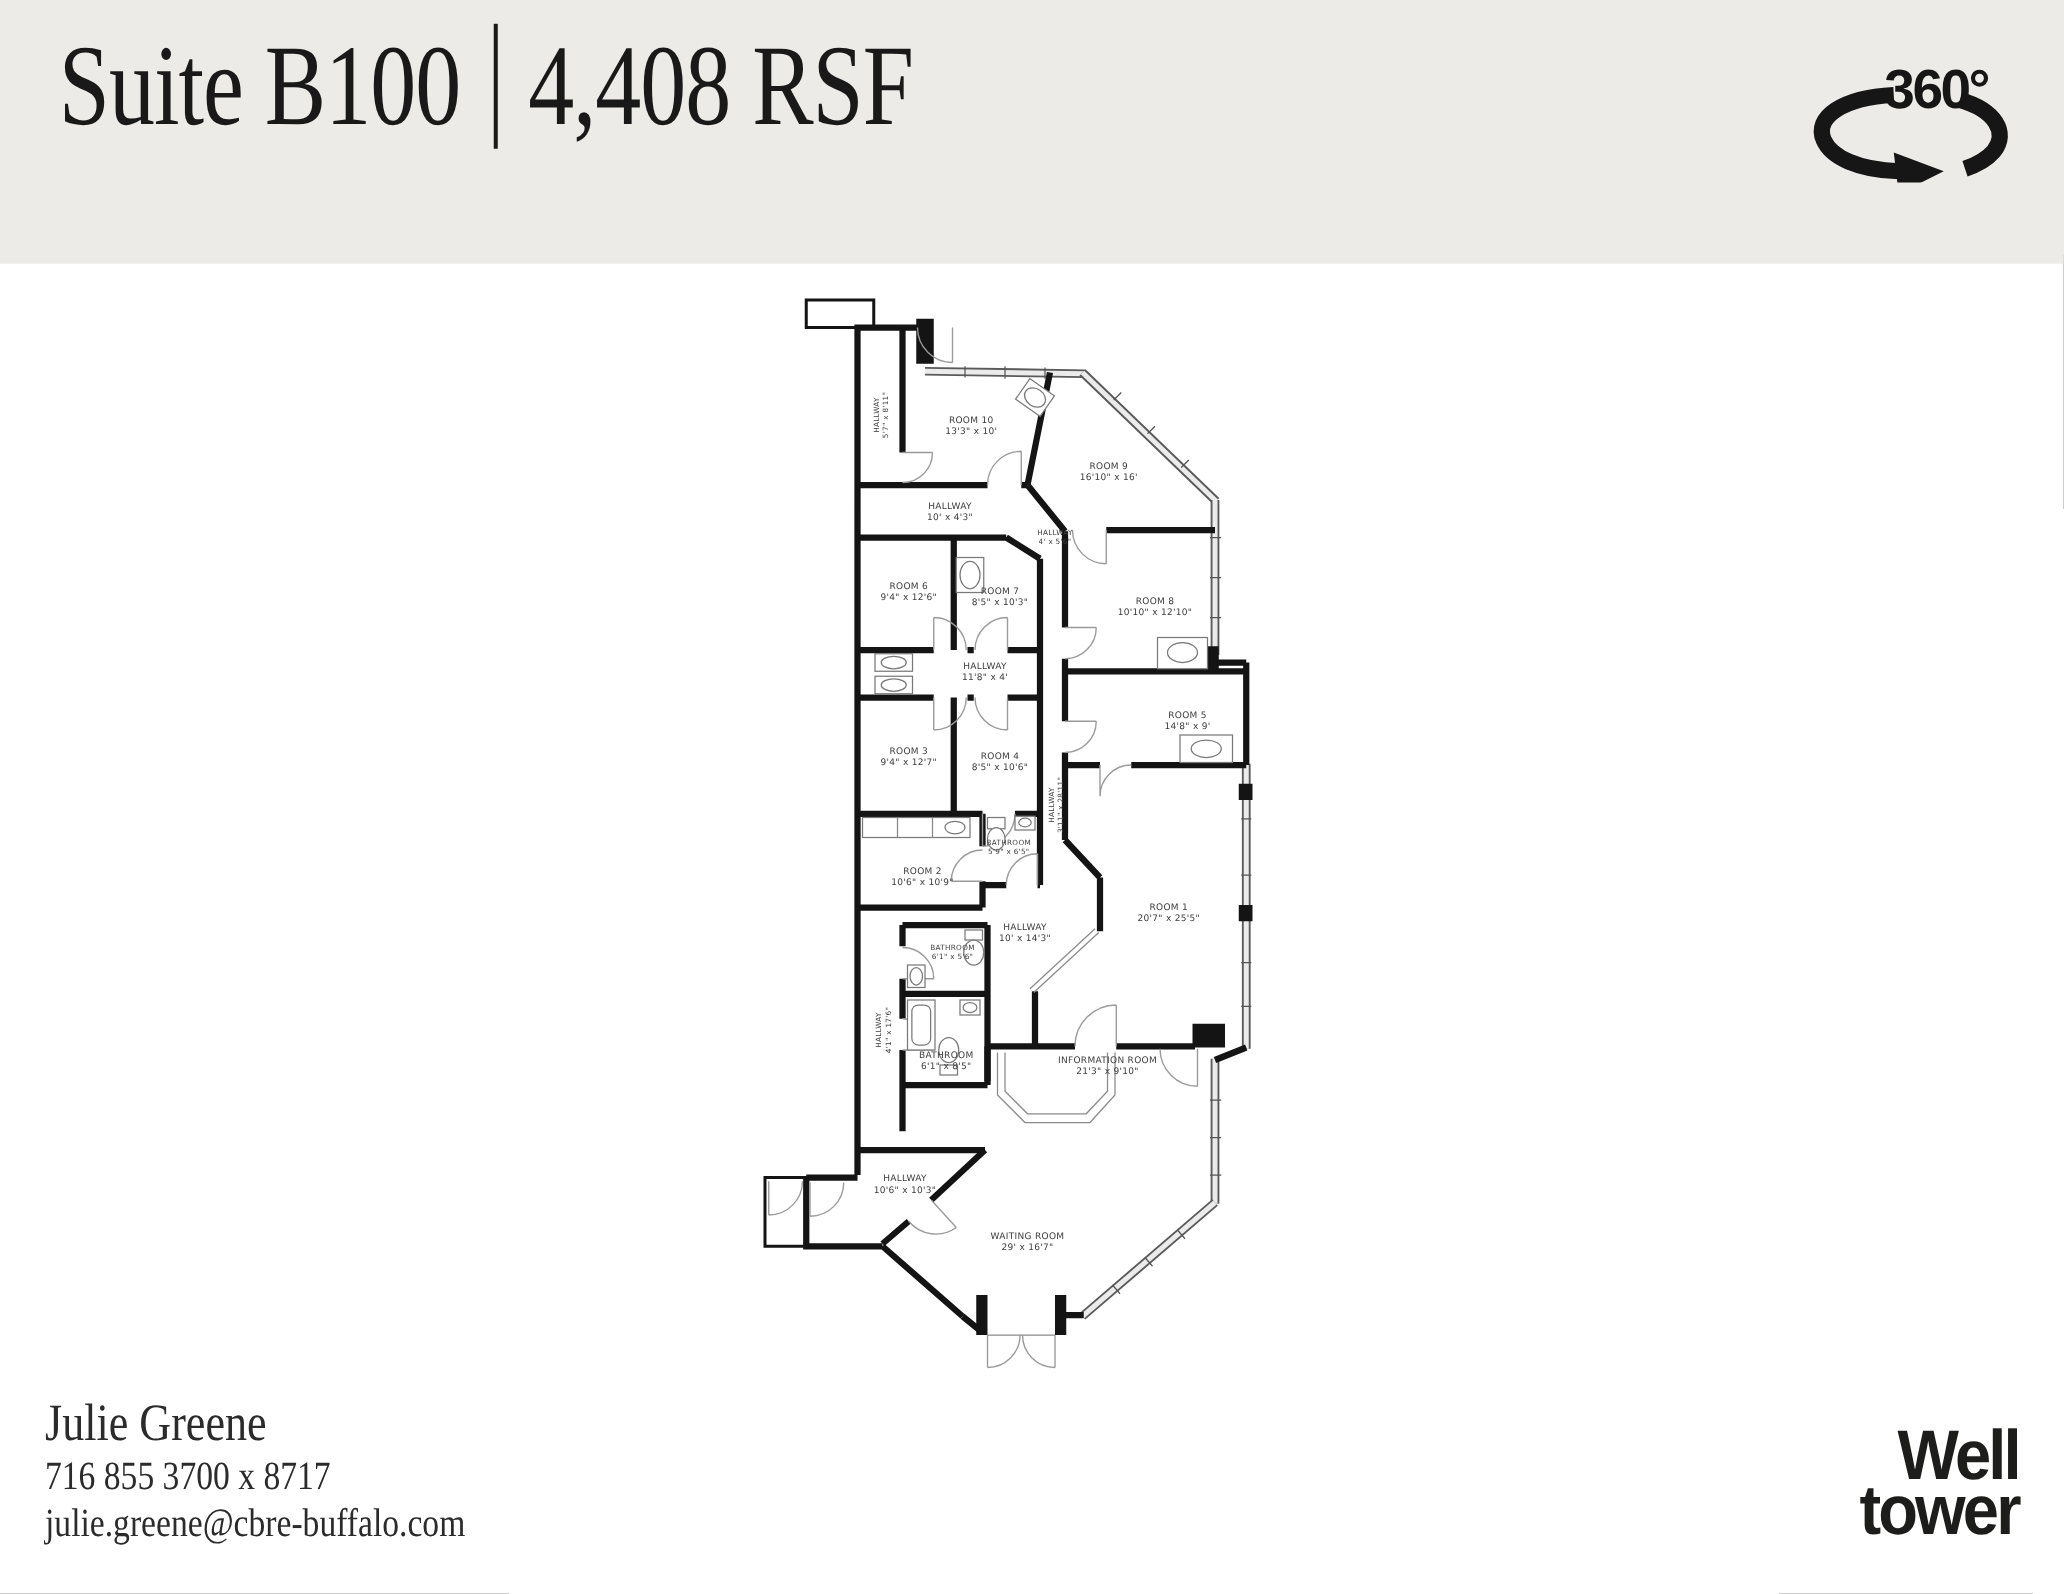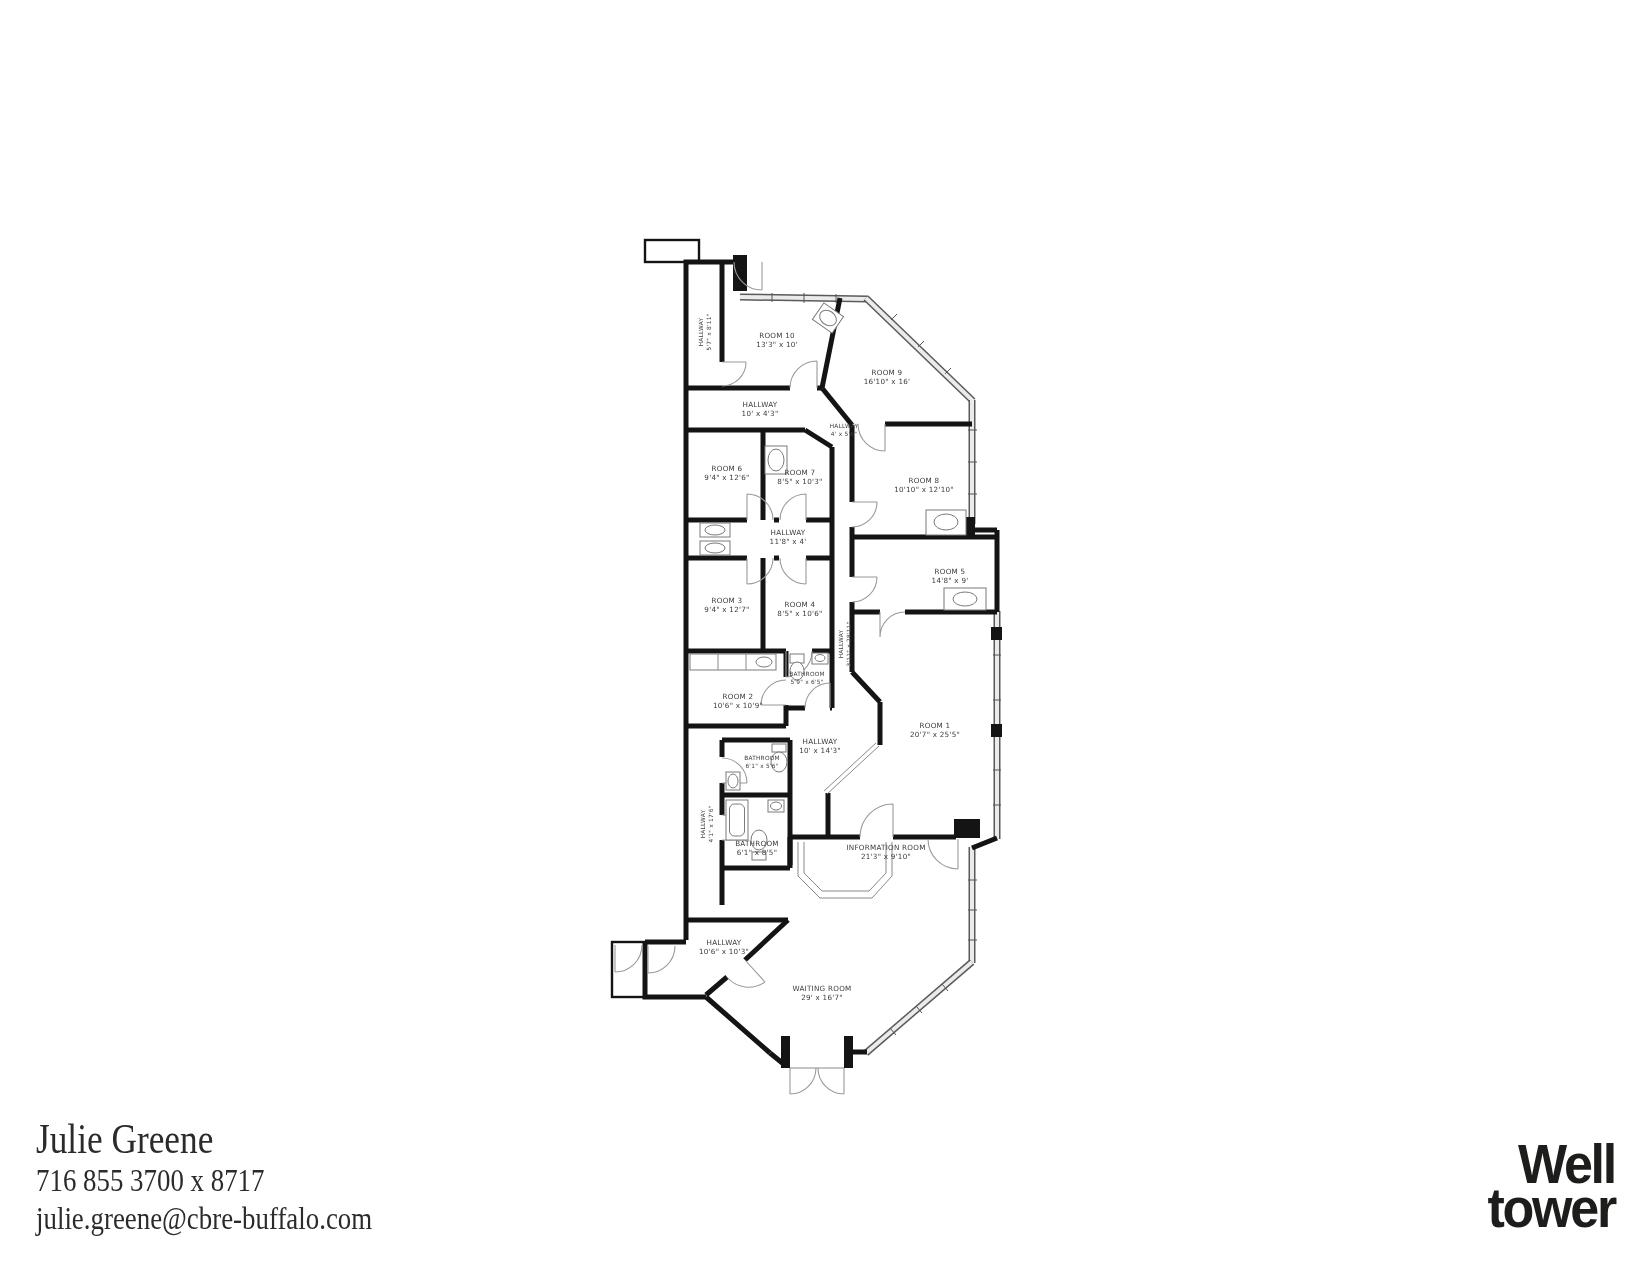--- a/index.html
+++ b/index.html
@@ -34,20 +34,34 @@
   
   #brand{position:absolute;right:36px;top:1142px;text-align:right;color:#1d1d1b;
          font-family:"Liberation Sans",sans-serif;font-weight:700;font-size:56px;line-height:0.78;
          letter-spacing:-2.5px;transform:scaleX(0.93);transform-origin:right top;}
 </style>
 </head>
 <body>
 
 <div id="page">
 
+  <div id="header" style="background: rgb(236, 235, 232);">
+    <div id="title">
+      <span>Suite B100</span>
+      <span class="divider"></span>
+      <span>4,408 RSF</span>
+    </div>
+
+    <svg id="badge360" viewBox="0 0 160 110">
+      <path d="M 66,40 C 25,42 2,58 10,76 C 16,90 38,100 70,101" stroke="#161616" stroke-width="13" fill="none"></path>
+      <polygon points="66,86 106,101 70,119" fill="#161616"></polygon>
+      <path d="M 119,44 C 147,52 158,70 146,85 C 140,92 132,96 123,99" stroke="#161616" stroke-width="13" fill="none"></path>
+      <text x="100" y="50" text-anchor="middle" font-family="Liberation Sans, sans-serif" font-weight="bold" font-size="44" letter-spacing="-2" fill="#161616">360°</text>
+    </svg>
+  </div>
 
   <svg id="plan" width="420" height="880" viewBox="595 230 420 880">
 
     <g>
       <path class="winA" d="M 740,297 L 868,299"></path>
         <path class="winB" d="M 740,297 L 868,299"></path>
       <path class="winA" d="M 866,298 L 973,401"></path>
         <path class="winB" d="M 866,298 L 973,401"></path>
       <path class="winA" d="M 972,400 L 972,524"></path>
         <path class="winB" d="M 972,400 L 972,524"></path>

